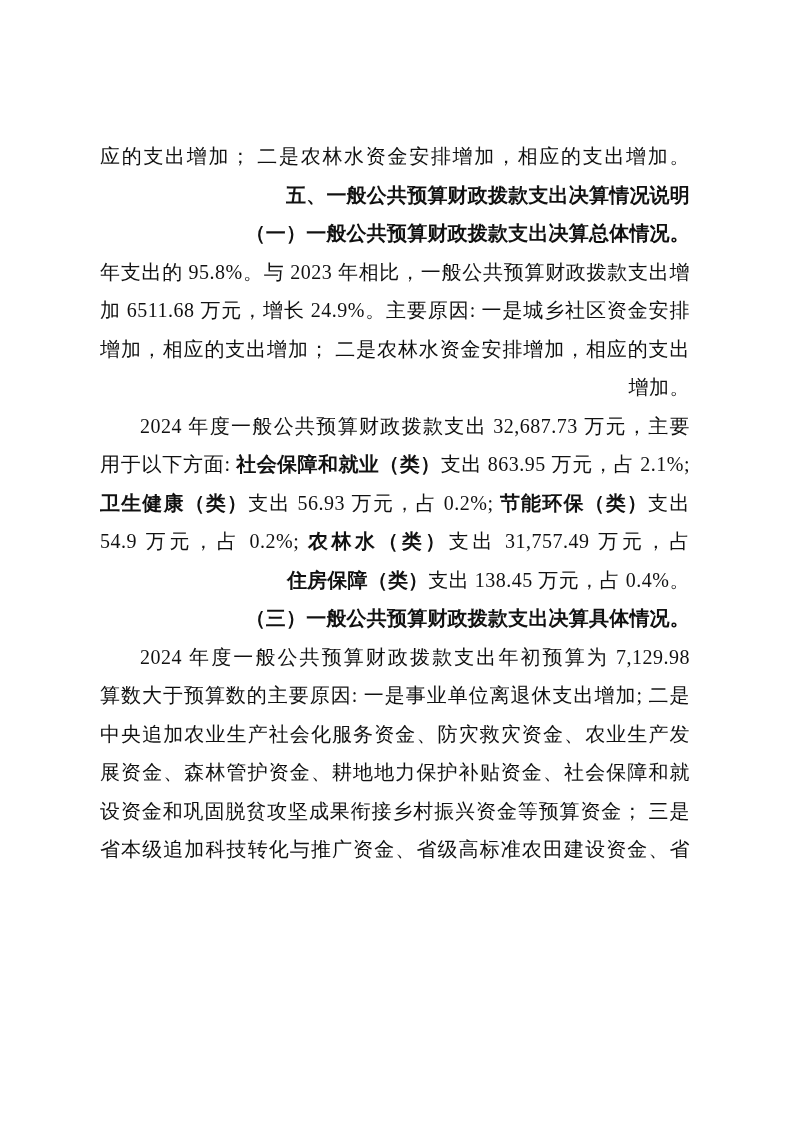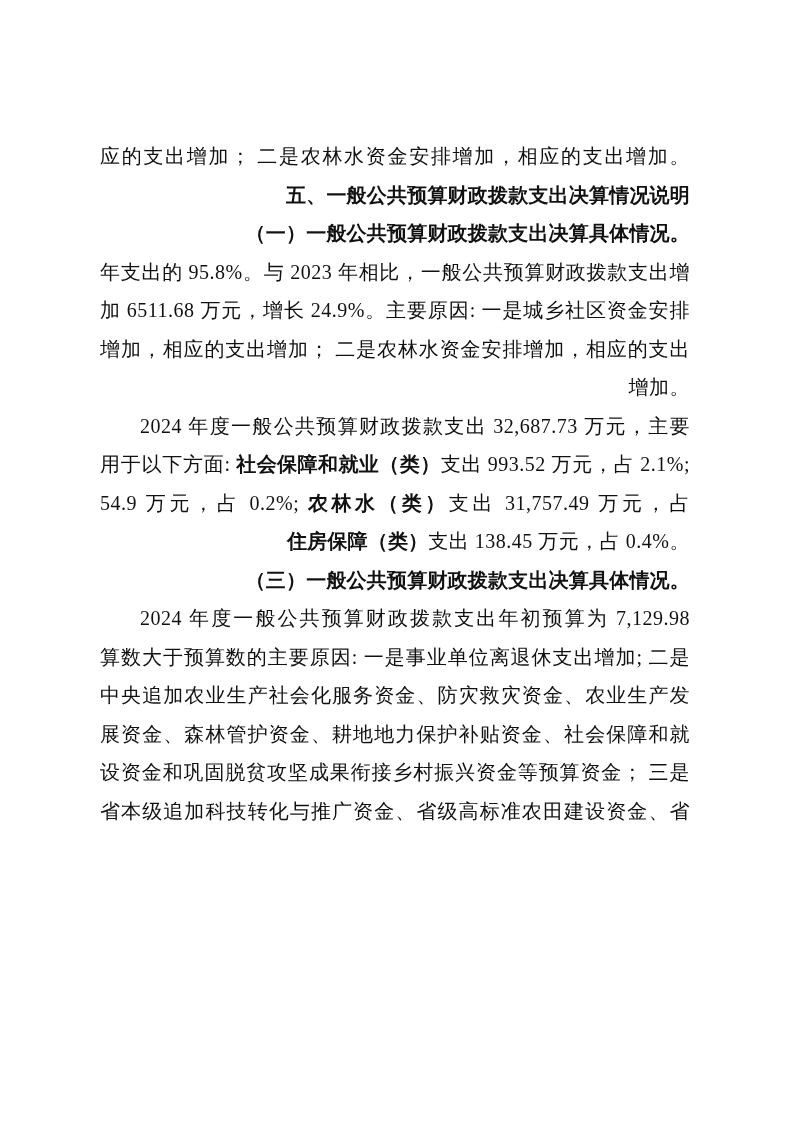--- a/index.html
+++ b/index.html
@@ -57,27 +57,28 @@
     color: #111111;
   }
 </style>
 </head>
 <body>
 
 <div class="page">
   <div class="content">
       <div class="line fill"><span>应的支出增加； 二是农林水资金安排增加，相应的支出增加。</span></div>
       <div class="line indent heading"><span class="bold">五、一般公共预算财政拨款支出决算情况说明</span></div>
-      <div class="line indent heading"><span class="bold">（一）一般公共预算财政拨款支出决算具体情况。</span></div>
+      <div class="line indent heading"><span class="bold">（一）一般公共预算财政拨款支出决算总体情况。</span></div>
       <div class="line fill"><span>年支出的 95.8%。与 2023 年相比，一般公共预算财政拨款支出增</span></div>
       <div class="line fill"><span>加 6511.68 万元，增长 24.9%。主要原因: 一是城乡社区资金安排</span></div>
       <div class="line fill"><span>增加，相应的支出增加； 二是农林水资金安排增加，相应的支出</span></div>
       <div class="line"><span>增加。</span></div>
       <div class="line indent fill"><span>2024 年度一般公共预算财政拨款支出 32,687.73 万元，主要</span></div>
-      <div class="line fill"><span>用于以下方面: </span><span class="bold">社会保障和就业（类）</span><span>支出 993.52 万元，占 2.1%;</span></div>
+      <div class="line fill"><span>用于以下方面: </span><span class="bold">社会保障和就业（类）</span><span>支出 863.95 万元，占 2.1%;</span></div>
+      <div class="line fill"><span class="bold">卫生健康（类）</span><span>支出 56.93 万元，占 0.2%; </span><span class="bold">节能环保（类）</span><span>支出</span></div>
       <div class="line fill"><span>54.9 万元，占 0.2%; </span><span class="bold">农林水（类）</span><span>支出 31,757.49 万元，占 97.1%;</span></div>
       <div class="line"><span class="bold">住房保障（类）</span><span>支出 138.45 万元，占 0.4%。</span></div>
       <div class="line indent heading"><span class="bold">（三）一般公共预算财政拨款支出决算具体情况。</span></div>
       <div class="line indent fill"><span>2024 年度一般公共预算财政拨款支出年初预算为 7,129.98</span></div>
       <div class="line fill"><span>算数大于预算数的主要原因: 一是事业单位离退休支出增加; 二是</span></div>
       <div class="line fill"><span>中央追加农业生产社会化服务资金、防灾救灾资金、农业生产发</span></div>
       <div class="line fill"><span>展资金、森林管护资金、耕地地力保护补贴资金、社会保障和就业</span></div>
       <div class="line fill"><span>设资金和巩固脱贫攻坚成果衔接乡村振兴资金等预算资金； 三是</span></div>
       <div class="line fill"><span>省本级追加科技转化与推广资金、省级高标准农田建设资金、省</span></div>
     </div>

